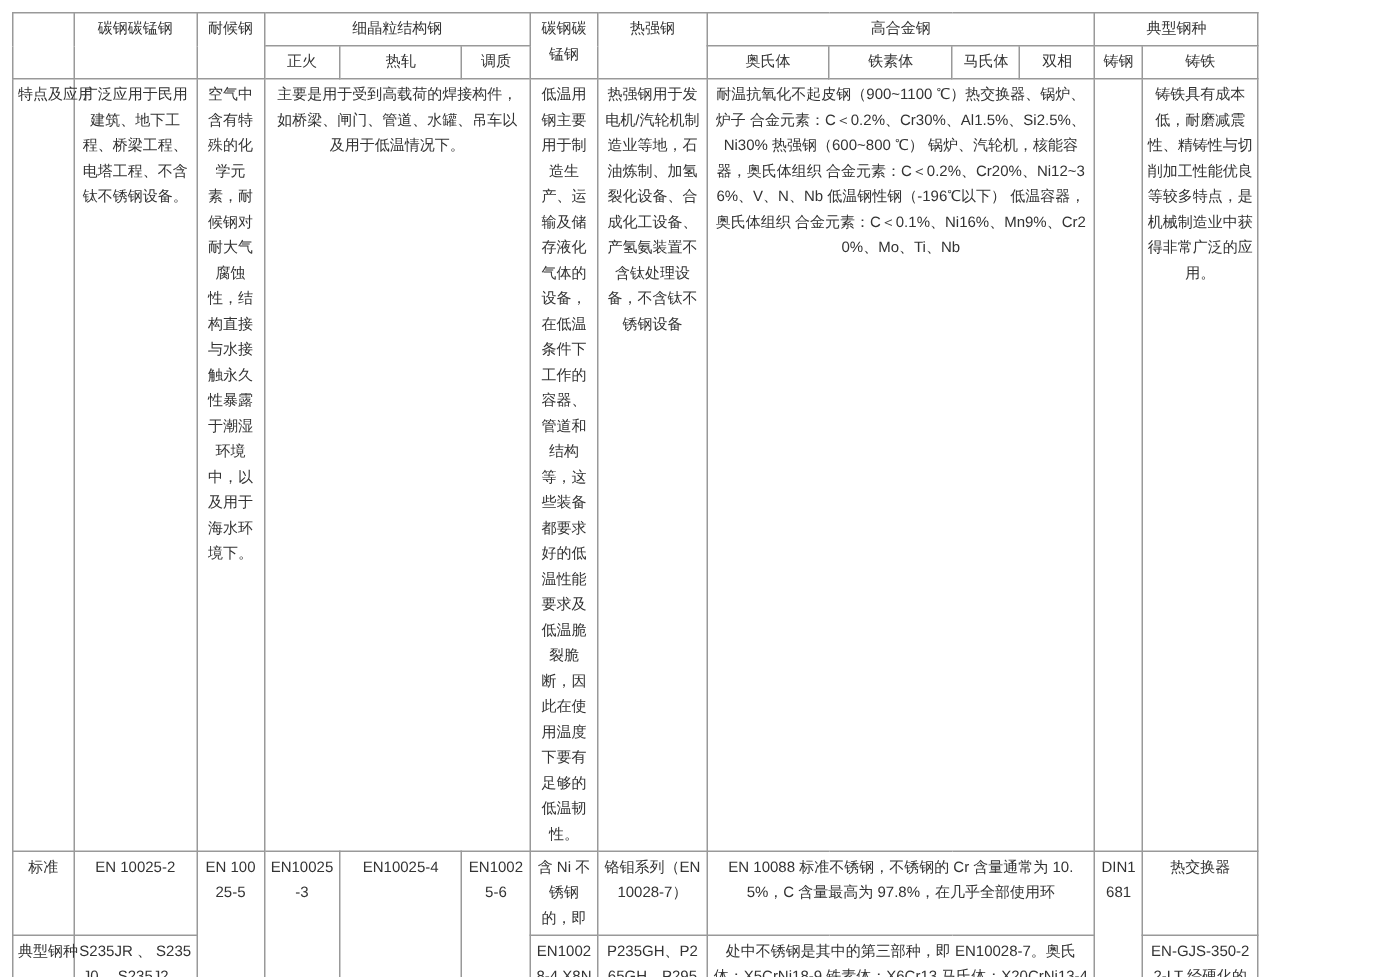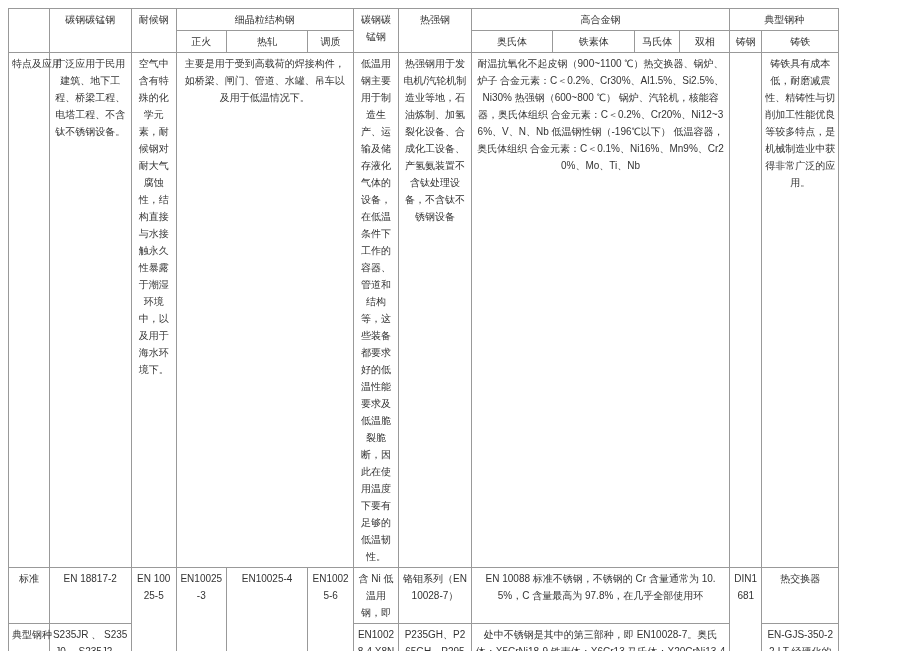--- a/index.html
+++ b/index.html
@@ -96,26 +96,26 @@
     <td colspan="3">主要是用于受到高载荷的焊接构件，如桥梁、闸门、管道、水罐、吊车以及用于低温情况下。</td>
     <td>低温用钢主要用于制造生产、运输及储存液化气体的设备，在低温条件下工作的容器、管道和结构等，这些装备都要求好的低温性能要求及低温脆裂脆断，因此在使用温度下要有足够的低温韧性。</td>
     <td>热强钢用于发电机/汽轮机制造业等地，石油炼制、加氢裂化设备、合成化工设备、产氢氨装置不含钛处理设备，不含钛不锈钢设备</td>
     <td colspan="4">耐温抗氧化不起皮钢（900~1100 ℃）热交换器、锅炉、炉子 合金元素：C＜0.2%、Cr30%、Al1.5%、Si2.5%、Ni30% 热强钢（600~800 ℃） 锅炉、汽轮机，核能容器，奥氏体组织 合金元素：C＜0.2%、Cr20%、Ni12~36%、V、N、Nb 低温钢性钢（-196℃以下） 低温容器，奥氏体组织 合金元素：C＜0.1%、Ni16%、Mn9%、Cr20%、Mo、Ti、Nb</td>
     <td></td>
     <td>铸铁具有成本低，耐磨减震性、精铸性与切削加工性能优良等较多特点，是机械制造业中获得非常广泛的应用。</td>
   </tr>
 
   <tr>
     <th class="rowhead">标准</th>
-    <td>EN 18817-2</td>
+    <td>EN 10025-2</td>
     <td rowspan="2">EN 10025-5</td>
     <td rowspan="2">EN10025-3</td>
     <td rowspan="2">EN10025-4</td>
     <td rowspan="2">EN10025-6</td>
-    <td>含 Ni 低温用钢，即</td>
+    <td>含 Ni 不锈钢的，即</td>
     <td>铬钼系列（EN10028-7）</td>
     <td colspan="4">EN 10088 标准不锈钢，不锈钢的 Cr 含量通常为 10.5%，C 含量最高为 97.8%，在几乎全部使用环</td>
     <td rowspan="2">DIN1681</td>
     <td>热交换器</td>
   </tr>
 
   <tr>
     <th class="rowhead">典型钢种</th>
     <td>S235JR 、 S235J0 、S235J2 、 S275JR 、S275J0、S275J2、S355JR 、 S355J0 、S355J2、S355K2、S450J0</td>
     <td>EN10028-4  X8Ni9</td>

